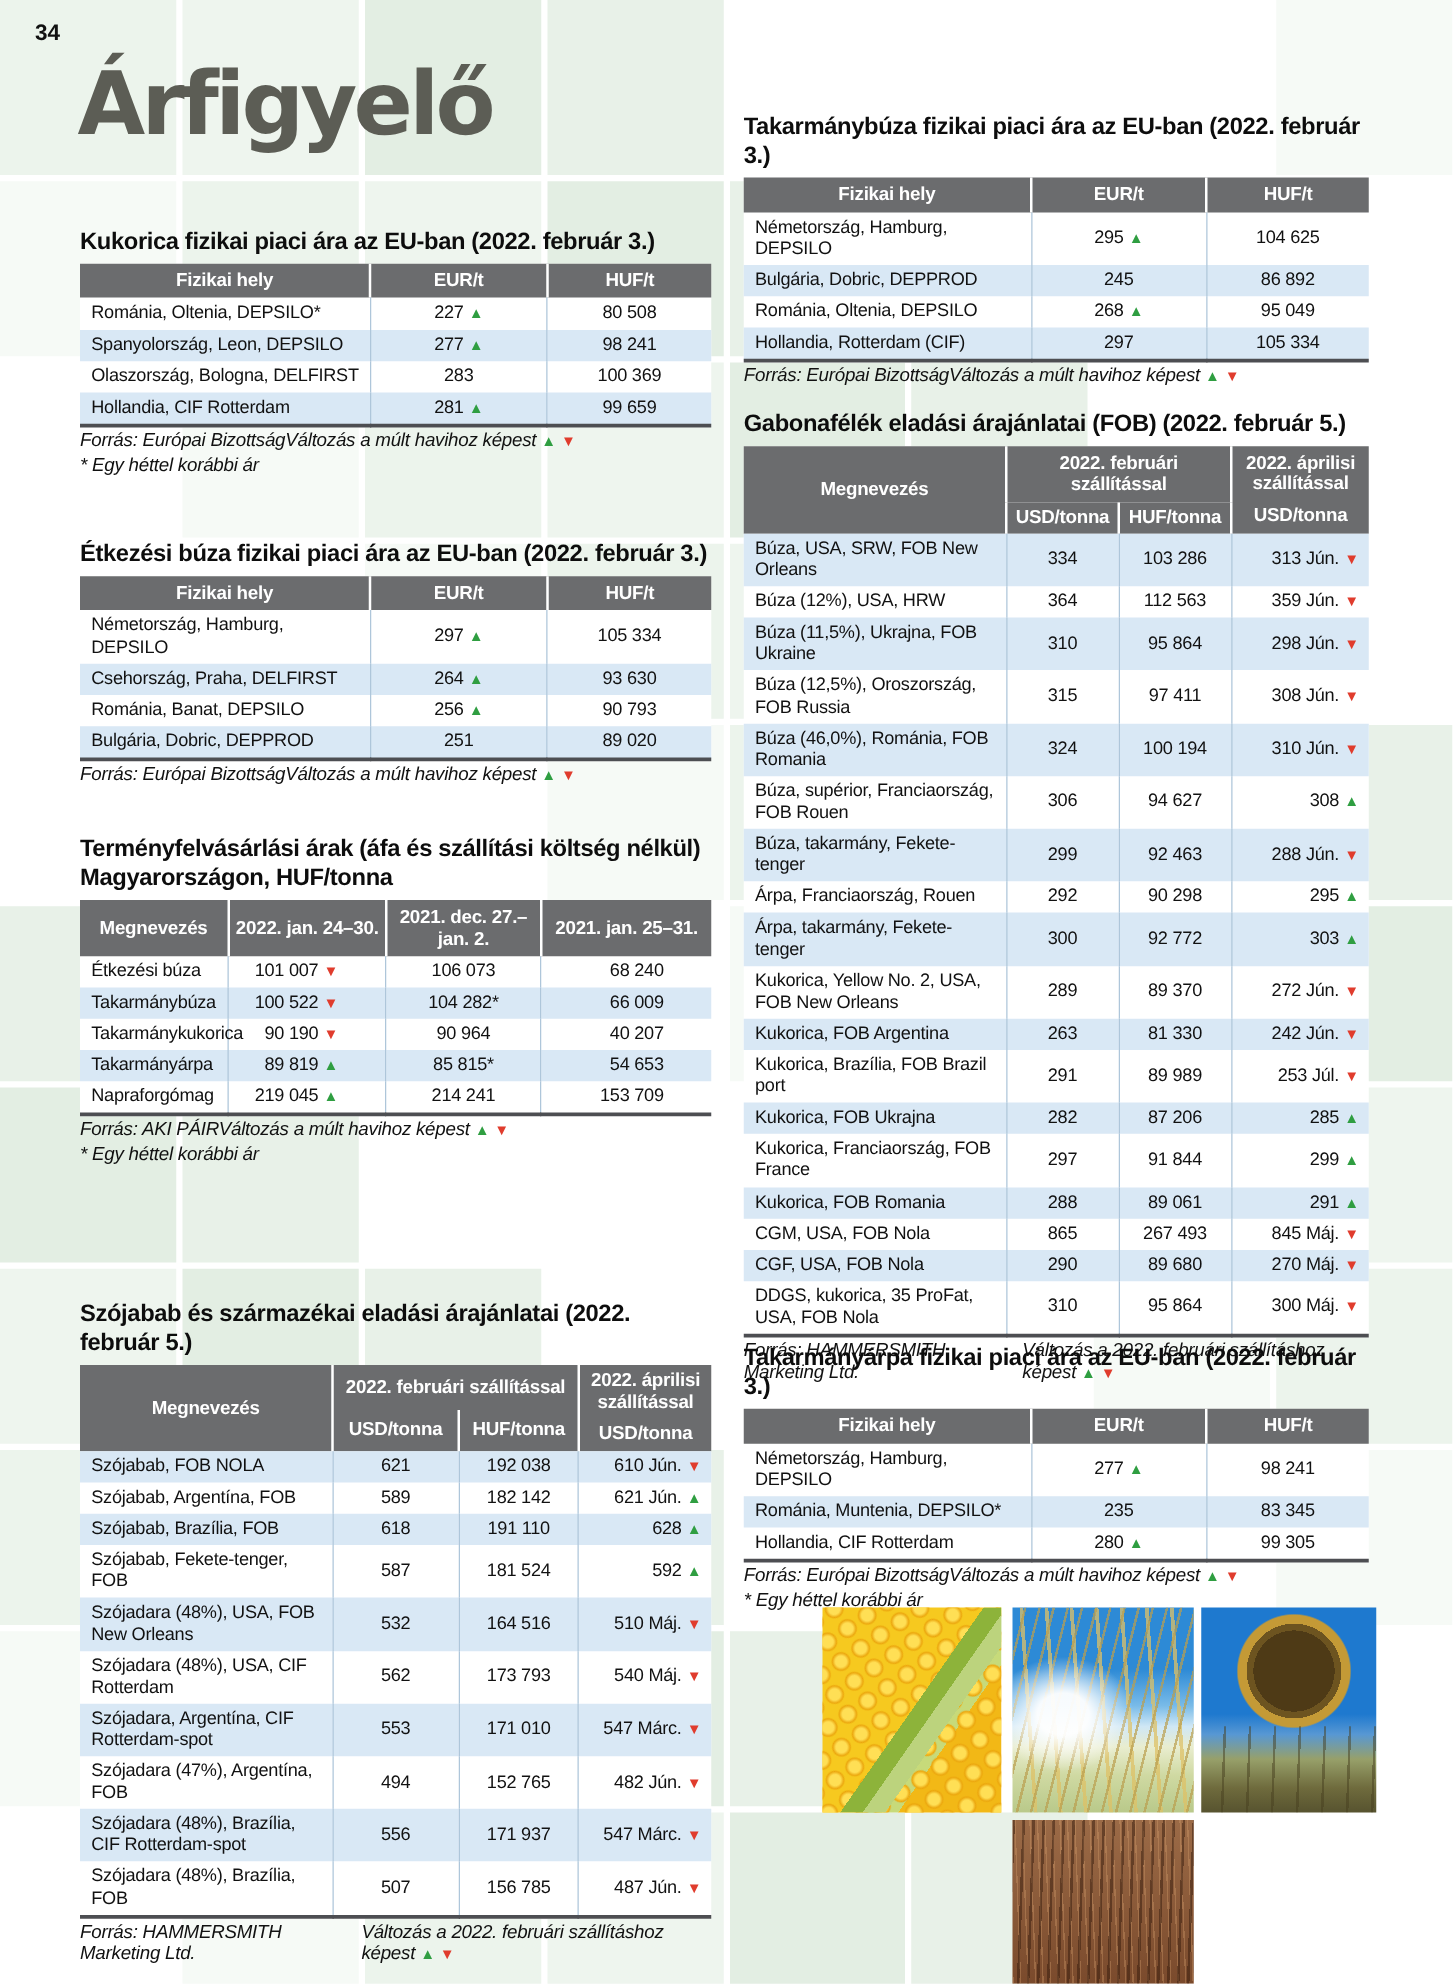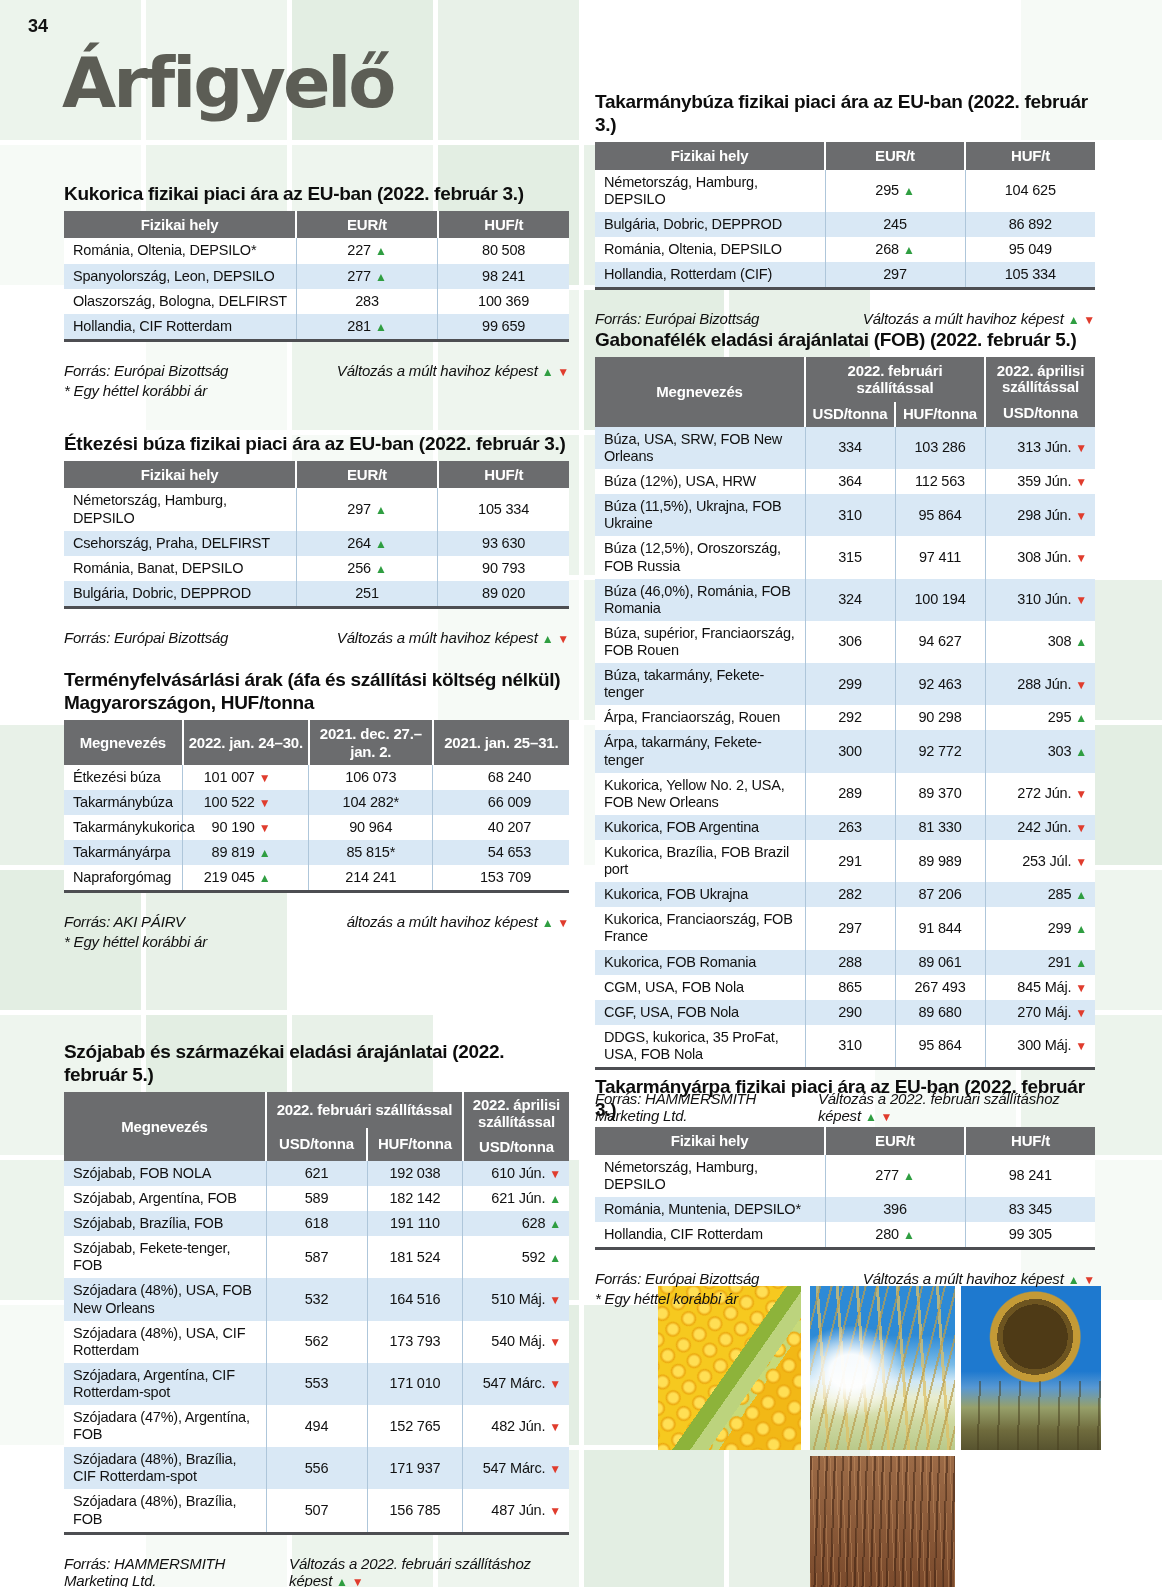--- a/index.html
+++ b/index.html
@@ -29,21 +29,21 @@
   .pricetable tbody td:first-child{border-left:none;padding-left:9px;}
   .stripe-even tr:nth-child(even){background:#d9e8f5;}
   .stripe-odd tr:nth-child(odd){background:#d9e8f5;}
   .c-left{text-align:left;}
   .c-center{text-align:center;}
   .c-right{text-align:right;padding-right:38px !important;}
   .c-rightsm{text-align:right;padding-right:8px !important;}
   .tri{font-style:normal;font-size:12px;margin-left:4px;}
   .tri.up{color:#2f9e41;}
   .tri.down{color:#e03c2d;}
-  .tfoot{display:flex;justify-content:space-between;margin-top:20px;
+  .tfoot{display:flex;margin-top:2px;
     font-style:italic;font-size:15px;letter-spacing:-0.2px;}
   .fnote{font-style:italic;font-size:15px;margin-top:3px;letter-spacing:-0.2px;}
   
   .ph{position:absolute;z-index:1;overflow:hidden;}
   .ph-corn{background:linear-gradient(125deg,#f6c91f 0 55%,#9dc23f 55% 63%,#c7da7a 63% 68%,#f2b816 68%);}
   .ph-corn::before{content:"";position:absolute;inset:-40%;
     background:radial-gradient(circle at 8px 8px,#ffdf55 4.5px,#eba50c 7px,rgba(0,0,0,0) 8px);
     background-size:19px 19px;transform:rotate(-34deg);}
   .ph-corn::after{content:"";position:absolute;inset:0;
     background:linear-gradient(125deg,rgba(0,0,0,0) 0 50%,#8db33a 50% 57%,#bcd37d 57% 64%,rgba(0,0,0,0) 64%);}
@@ -601,21 +601,21 @@
       </tr>
         </thead>
       <tbody class="stripe-even">
           <tr>
             <td class="c-left"><span>Németország, Hamburg, DEPSILO</span></td>
             <td class="c-center"><span>277</span><span class="tri up">▲</span></td>
             <td class="c-center"><span>98 241</span></td>
           </tr>
           <tr>
             <td class="c-left"><span>Románia, Muntenia, DEPSILO*</span></td>
-            <td class="c-center"><span>396</span></td>
+            <td class="c-center"><span>235</span></td>
             <td class="c-center"><span>83 345</span></td>
           </tr>
           <tr>
             <td class="c-left"><span>Hollandia, CIF Rotterdam</span></td>
             <td class="c-center"><span>280</span><span class="tri up">▲</span></td>
             <td class="c-center"><span>99 305</span></td>
           </tr>
         </tbody>
     </table>
     <div class="tfoot">

